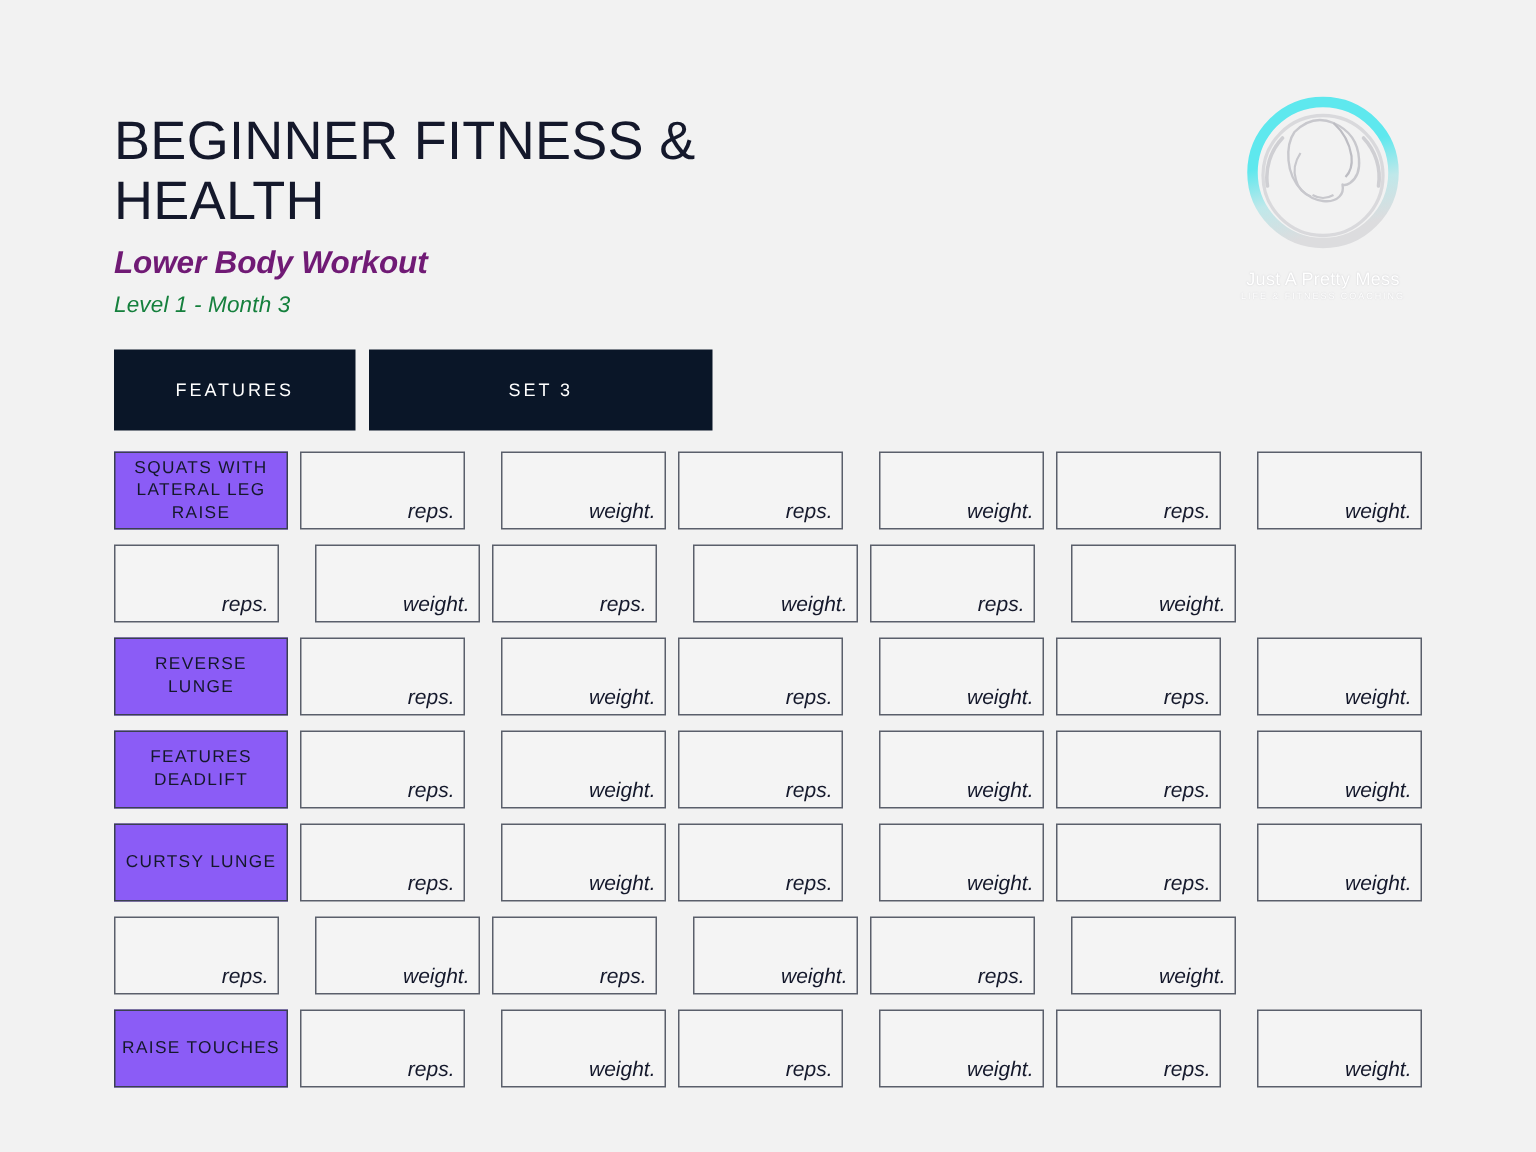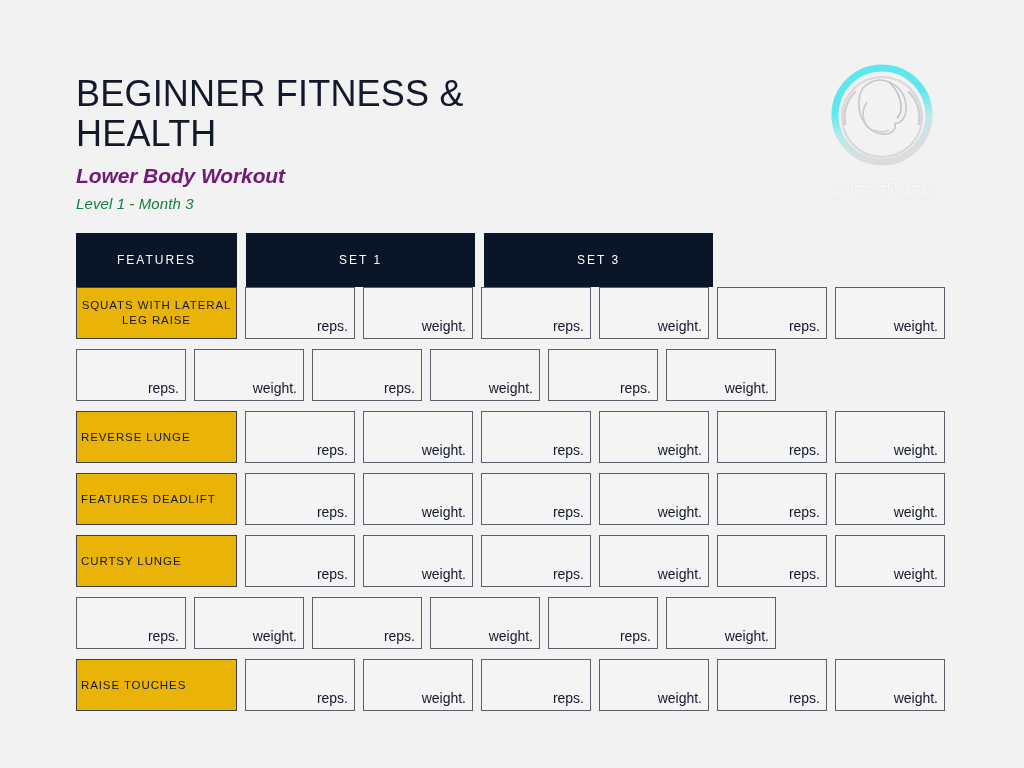--- a/index.html
+++ b/index.html
@@ -99,20 +99,21 @@
   .table {
     position: absolute;
     left: 76px;
     top: 233px;
     width: 872px;
   }
 
   .head-row {
     display: flex;
     gap: 9px;
+    margin-bottom: 14px;
   }
 
   .head-cell {
     background: #0a1628;
     height: 54px;
     display: flex;
     align-items: center;
     justify-content: center;
     color: #ffffff;
     font-size: 12px;
@@ -126,38 +127,39 @@
   .data-row {
     display: flex;
     gap: 8px;
     margin-bottom: 10px;
   }
 
   .feature-cell {
     width: 161px;
     height: 52px;
     border: 1.3px solid #3a4050;
-    background: #eab308;
+    background: #8b5cf6;
     display: flex;
     align-items: center;
-    justify-content: flex-start;
+    justify-content: center;
     text-align: center;
     padding: 0 4px;
   }
 
   .feature-label {
     font-size: 11.5px;
     color: #14182b;
     letter-spacing: 0.9px;
     line-height: 15px;
   }
 
   .set-group {
     display: flex;
-    gap: 8px;
+    gap: 24px;
+    font-style: italic;
   }
 
   .input-cell {
     width: 110px;
     height: 52px;
     border: 1.3px solid #5a5f6b;
     background: #f4f4f4;
     position: relative;
   }
 
@@ -210,21 +212,20 @@
     </div>
     <div class="logo-text">
       <div class="logo-name">Just A Pretty Mess</div>
       <div class="logo-tag">LIFE &amp; FITNESS COACHING</div>
     </div>
   </div>
 
   <div class="table">
     <div class="head-row">
       <div class="head-cell features">FEATURES</div>
-      <div class="head-cell set">SET 1</div>
       <div class="head-cell set">SET 3</div>
     </div>
     <div id="rows">
         <div class="data-row">
           <div class="feature-cell">
             <div class="feature-label">SQUATS WITH LATERAL LEG RAISE</div>
           </div>
           <div class="set-group">
             <div class="input-cell">
               <span class="input-hint">reps.</span>

